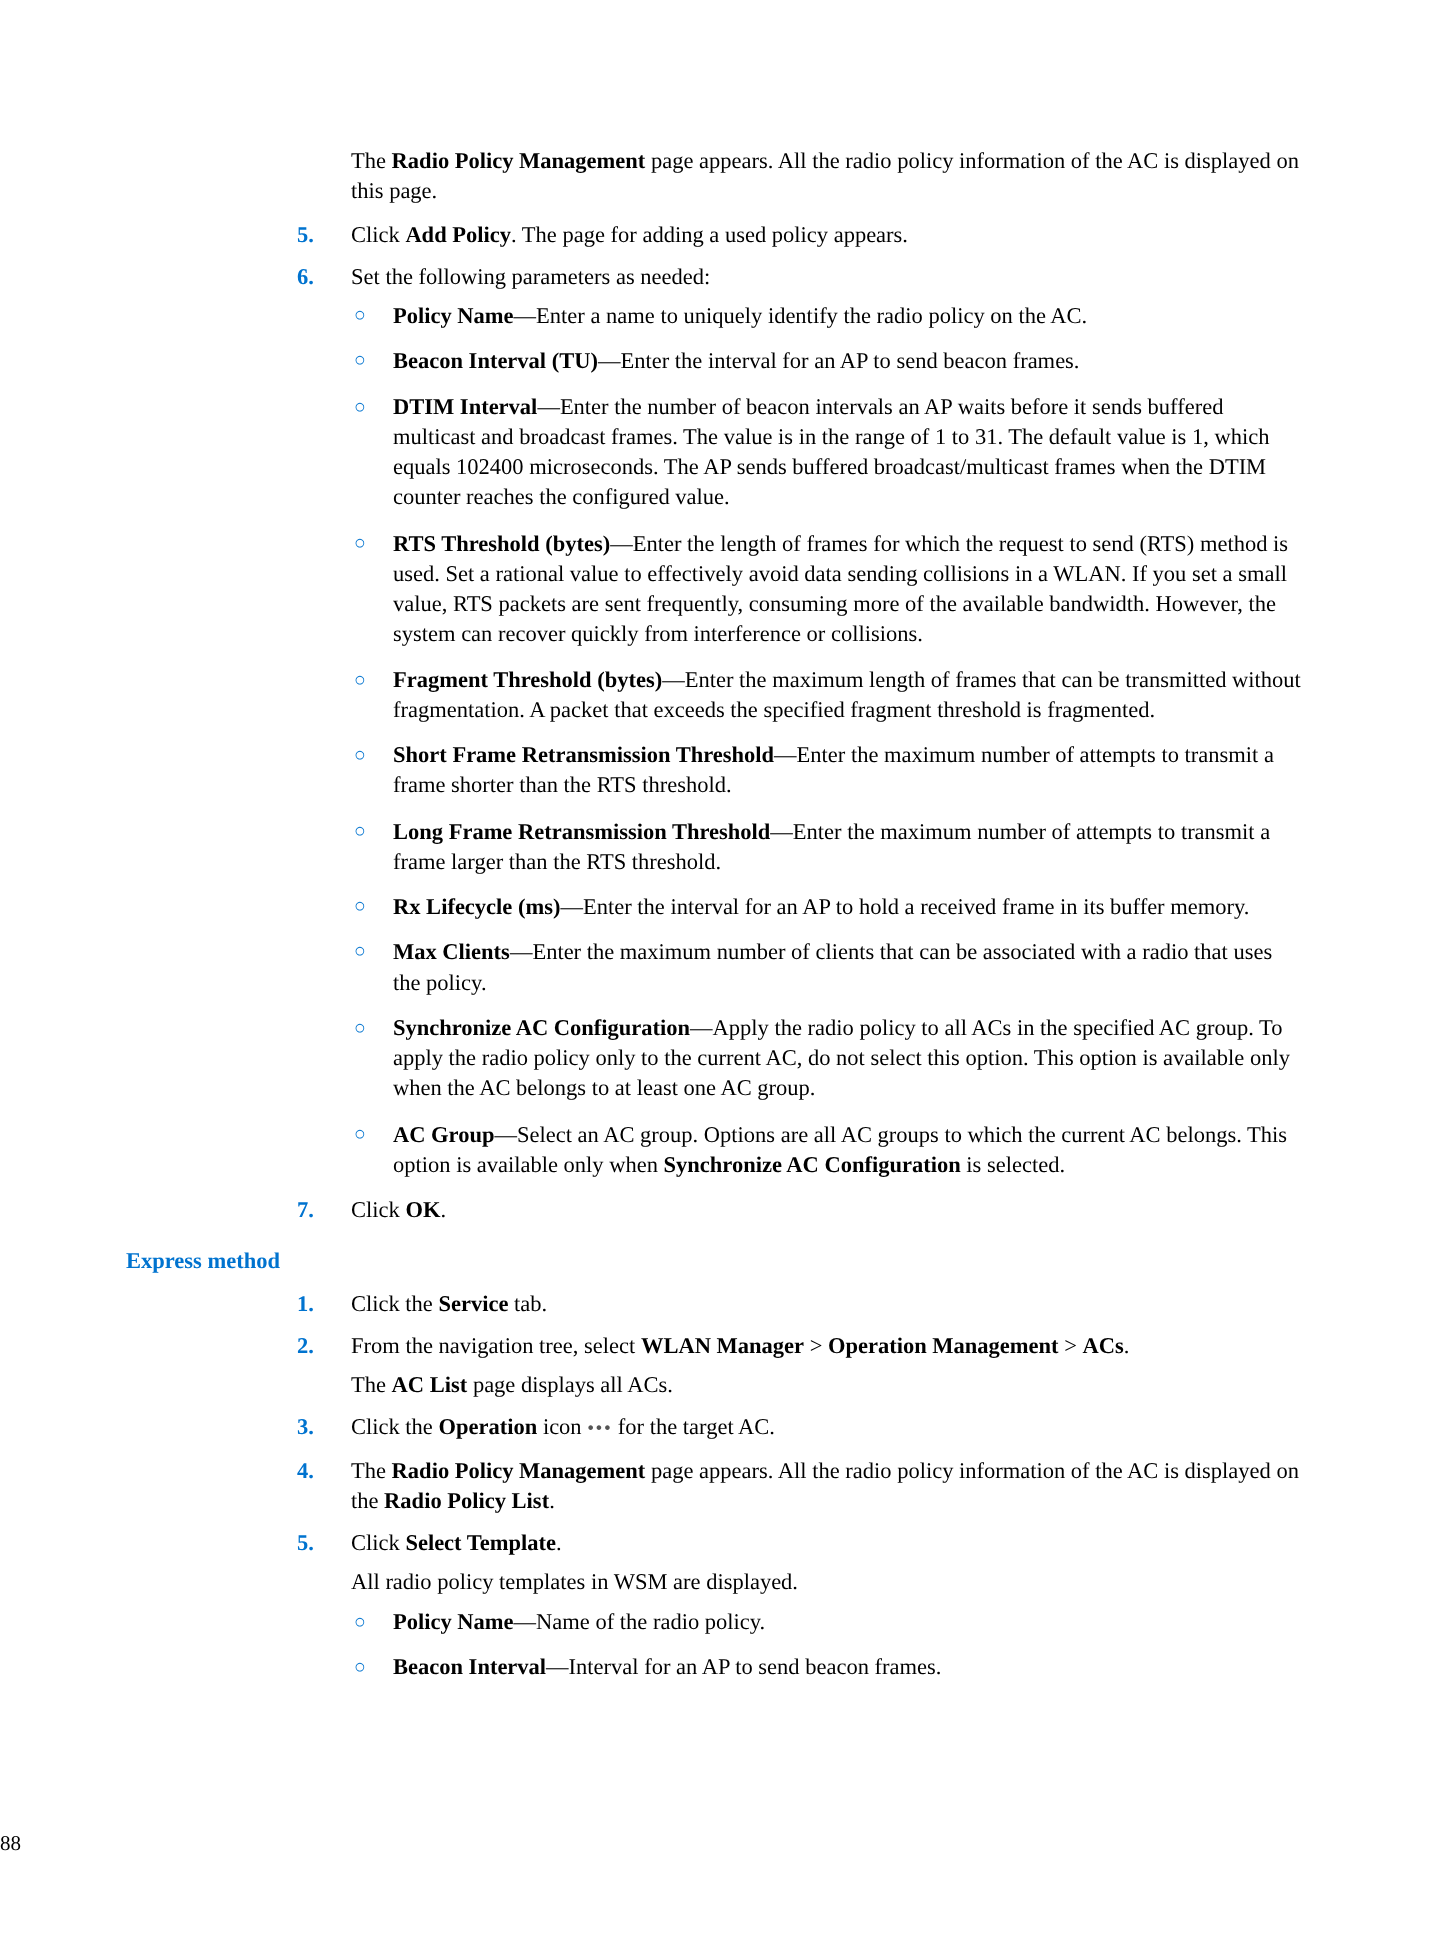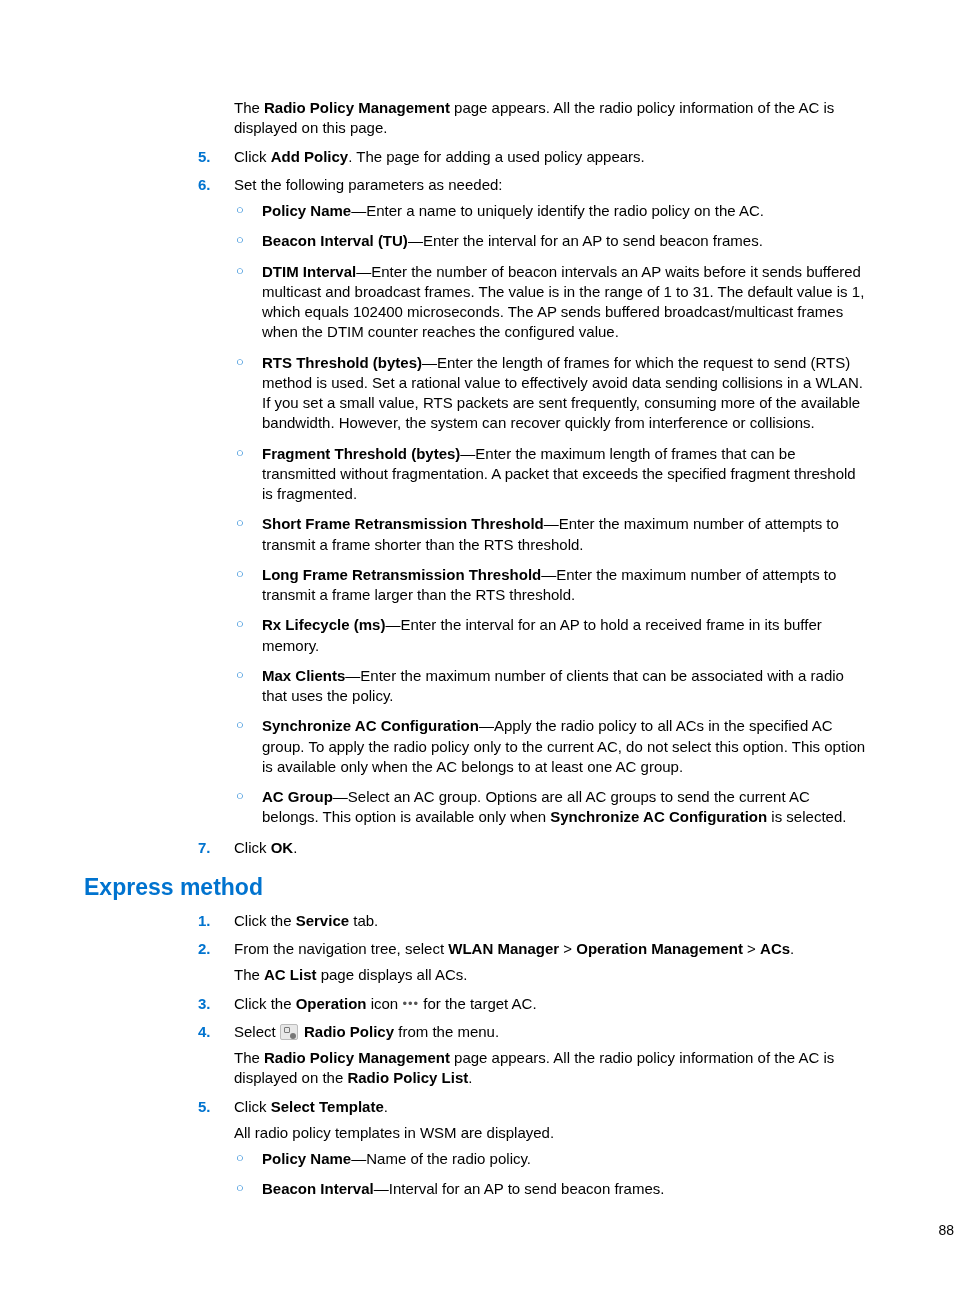--- a/index.html
+++ b/index.html
@@ -11,20 +11,21 @@
     background: #fff;
     margin: 0;
     padding: 0;
   }
   .page {
     width: 954px;
     height: 1296px;
     position: relative;
     box-sizing: border-box;
     padding: 98px 84px 0 84px;
+    font-family: Liberation Serif, serif;
   }
   .body-area {
     margin-left: 114px;
   }
   ol.numbered {
     list-style: none;
     padding: 0;
     margin: 0;
   }
   ol.numbered > li {
@@ -58,34 +59,34 @@
     color: #0073cf;
     font-size: 13px;
   }
   .li-body p {
     margin: 0 0 6px 0;
   }
   .li-body p:last-child { margin-bottom: 0; }
   b { font-weight: bold; }
   h3.section {
     color: #0073cf;
-    font-size: 23px;
+    font-size: 15px;
     font-weight: bold;
     margin: 14px 0 8px 0;
   }
   .intro {
     margin: 0 0 8px 0;
     padding-left: 78px;
   }
   .pagenum {
     position: absolute;
     bottom: 56px;
     left: 0;
     width: 100%;
-    text-align: right;
+    text-align: left;
     font-size: 14px;
     margin-top: 12px;
   }
   .icon-dots {
     display: inline-block;
     vertical-align: middle;
     letter-spacing: 1px;
     color: #555;
     font-size: 13px;
     line-height: 1;
@@ -153,21 +154,21 @@
               <li><span class="bullet">○</span><b>Policy Name</b><span>—Enter a name to uniquely identify the radio policy on the AC.</span></li>
               <li><span class="bullet">○</span><b>Beacon Interval (TU)</b><span>—Enter the interval for an AP to send beacon frames.</span></li>
               <li><span class="bullet">○</span><b>DTIM Interval</b><span>—Enter the number of beacon intervals an AP waits before it sends buffered multicast and broadcast frames. The value is in the range of 1 to 31. The default value is 1, which equals 102400 microseconds. The AP sends buffered broadcast/multicast frames when the DTIM counter reaches the configured value.</span></li>
               <li><span class="bullet">○</span><b>RTS Threshold (bytes)</b><span>—Enter the length of frames for which the request to send (RTS) method is used. Set a rational value to effectively avoid data sending collisions in a WLAN. If you set a small value, RTS packets are sent frequently, consuming more of the available bandwidth. However, the system can recover quickly from interference or collisions.</span></li>
               <li><span class="bullet">○</span><b>Fragment Threshold (bytes)</b><span>—Enter the maximum length of frames that can be transmitted without fragmentation. A packet that exceeds the specified fragment threshold is fragmented.</span></li>
               <li><span class="bullet">○</span><b>Short Frame Retransmission Threshold</b><span>—Enter the maximum number of attempts to transmit a frame shorter than the RTS threshold.</span></li>
               <li><span class="bullet">○</span><b>Long Frame Retransmission Threshold</b><span>—Enter the maximum number of attempts to transmit a frame larger than the RTS threshold.</span></li>
               <li><span class="bullet">○</span><b>Rx Lifecycle (ms)</b><span>—Enter the interval for an AP to hold a received frame in its buffer memory.</span></li>
               <li><span class="bullet">○</span><b>Max Clients</b><span>—Enter the maximum number of clients that can be associated with a radio that uses the policy.</span></li>
               <li><span class="bullet">○</span><b>Synchronize AC Configuration</b><span>—Apply the radio policy to all ACs in the specified AC group. To apply the radio policy only to the current AC, do not select this option. This option is available only when the AC belongs to at least one AC group.</span></li>
-              <li><span class="bullet">○</span><b>AC Group</b><span>—Select an AC group. Options are all AC groups to send the current AC belongs. This option is available only when </span><b>Synchronize AC Configuration</b><span> is selected.</span></li>
+              <li><span class="bullet">○</span><b>AC Group</b><span>—Select an AC group. Options are all AC groups to which the current AC belongs. This option is available only when </span><b>Synchronize AC Configuration</b><span> is selected.</span></li>
             </ul>
         </div>
       </li>
 
       <li>
         <span class="num">7.</span>
         <div class="li-body">
           <p><span>Click </span><b>OK</b><span>.</span></p>
         </div>
       </li>
@@ -202,23 +203,20 @@
         <div class="li-body">
           <p>
             <span>Click the </span><b>Operation</b><span> icon </span><span class="icon-dots">•••</span><span> for the target AC.</span>
           </p>
         </div>
       </li>
 
       <li>
         <span class="num">4.</span>
         <div class="li-body">
-          <p>
-            <span>Select </span><span class="icon-radio"></span> <b>Radio Policy</b><span> from the menu.</span>
-          </p>
           <p><span>The </span><b>Radio Policy Management</b><span> page appears. All the radio policy information of the AC is displayed on the </span><b>Radio Policy List</b><span>.</span></p>
         </div>
       </li>
 
       <li>
         <span class="num">5.</span>
         <div class="li-body">
           <p><span>Click </span><b>Select Template</b><span>.</span></p>
           <p>All radio policy templates in WSM are displayed.</p>
           <ul class="circ" id="bullets2">

